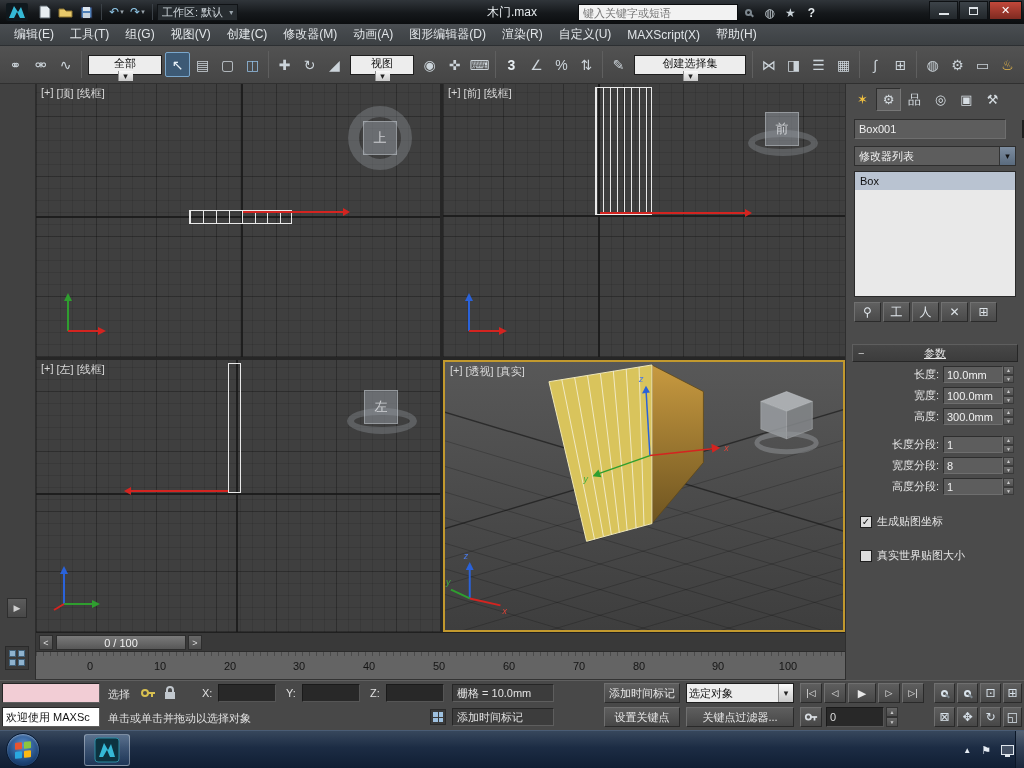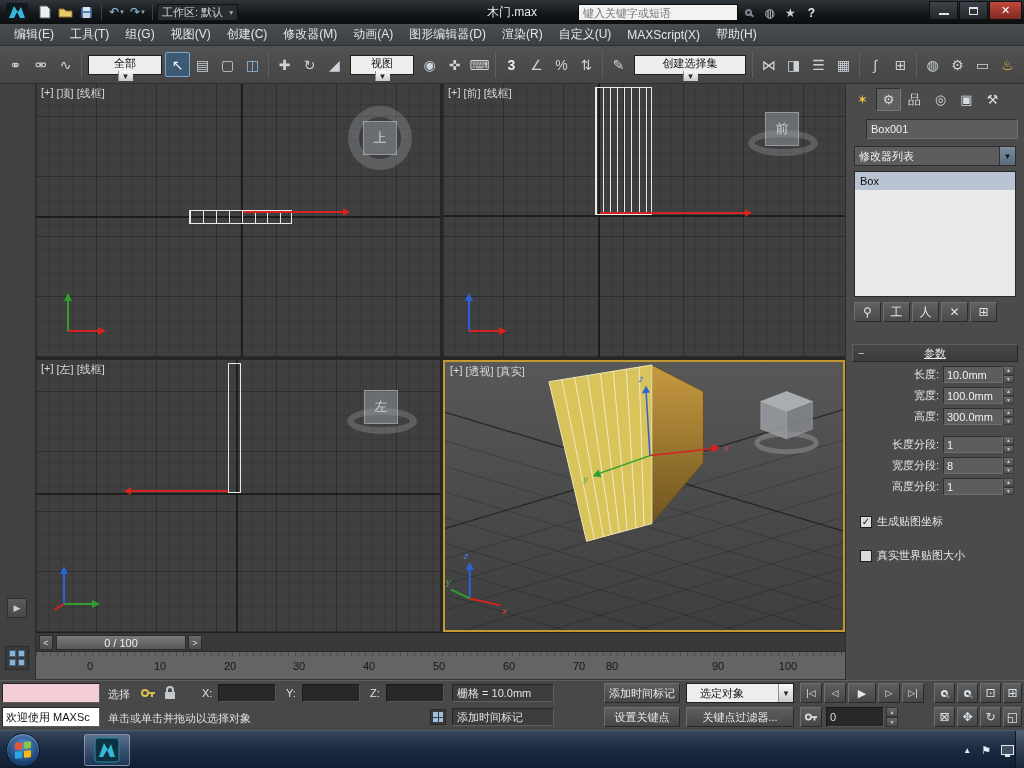--- a/index.html
+++ b/index.html
@@ -79,34 +79,34 @@
     background-image:repeating-linear-gradient(90deg, rgba(0,0,0,.25) 0 1px, transparent 1px 7px);background-size:100% 4px;background-repeat:no-repeat;background-position:0 0;background-color:#646464;}
   .tick{position:absolute;top:8px;transform:translateX(-50%);color:#161616;font-size:11px;}
 
   
   #statusbar{position:absolute;left:0;top:680px;width:1024px;height:50px;background:#484848;border-top:1px solid #5f5f5f;}
   .sunken{background:#3c3c3c;border:1px solid;border-color:#262626 #5e5e5e #5e5e5e #262626;color:#e2e2e2;}
   .sbtn{background:linear-gradient(#5e5e5e,#474747);border:1px solid;border-color:#6f6f6f #2a2a2a #2a2a2a #6f6f6f;color:#e8e8e8;display:flex;align-items:center;justify-content:center;font-size:11px;}
   .sfield{background:#282828;border:1px solid;border-color:#1a1a1a #555 #555 #1a1a1a;color:#ddd;font-size:11px;padding:0 3px;font-family:inherit;}
   .slabel{position:absolute;color:#e0e0e0;font-size:11px;}
   .wcombo{position:absolute;display:flex;align-items:center;background:#ededed;color:#111;border:1px solid #1e1e1e;}
-  .wcombo .val{flex:1;padding:0 13px;font-size:11px;}
+  .wcombo .val{flex:1;padding:0 2px;font-size:11px;}
   .wcombo .arr{width:15px;height:100%;background:linear-gradient(#fbfbfb,#c9c9c9);border-left:1px solid #8f8f8f;display:flex;align-items:center;justify-content:center;}
   .wcombo .arr::before{content:"▾";font-size:9px;color:#222;}
   .spin{display:inline-flex;flex-direction:column;width:12px;height:20px;}
   .spin span{flex:1;background:linear-gradient(#666,#4d4d4d);border:1px solid #333;color:#ccc;font-size:5px;display:flex;align-items:center;justify-content:center;}
   .navbtn{position:absolute;width:21px;height:20px;display:flex;align-items:center;justify-content:center;background:linear-gradient(#5e5e5e,#474747);border:1px solid;border-color:#6f6f6f #2a2a2a #2a2a2a #6f6f6f;color:#d8e2ea;font-size:12px;}
 
   
   #cmdpanel{position:absolute;left:845px;top:84px;width:179px;height:596px;background:#4b4b4b;border-left:1px solid #2e2e2e;padding:2px 0;}
   #paneltabs{display:flex;gap:1px;padding:2px 4px;}
   .ptab{width:25px;height:23px;display:flex;align-items:center;justify-content:center;color:#d6dde2;font-size:13px;border:1px solid transparent;}
   .ptab.active{background:#5f5f5f;border-color:#2e2e2e #777 #777 #2e2e2e;}
   .ptab.create-c{color:#f0c040;}
-  #namerow{display:flex;align-items:center;gap:16px;margin:6px 8px 0 20px;}
+  #namerow{display:flex;align-items:center;gap:16px;margin:6px 8px 0 8px;}
   #objname{flex:1;height:20px;background:#5d5d5d;border:1px solid;border-color:#2e2e2e #6e6e6e #6e6e6e #2e2e2e;color:#f0f0f0;font-size:11px;padding:0 4px;font-family:inherit;}
   #colorswatch{width:18px;height:18px;background:#ddc25e;border:1px solid #1e1e1e;}
   #modlist{display:flex;align-items:center;height:20px;margin:7px 8px 0 8px;background:#5d5d5d;border:1px solid #2e2e2e;}
   #modlist .val{flex:1;padding:0 4px;font-size:11px;color:#f0f0f0;}
   #modlist .arr{width:16px;height:100%;background:linear-gradient(#7d8da0,#5a6b7e);border-left:1px solid #333;display:flex;align-items:center;justify-content:center;}
   #modlist .arr::before{content:"▾";font-size:9px;color:#111;}
   #stackbox{height:126px;margin:5px 8px 0 8px;background:#e9e9e9;border:1px solid #2a2a2a;overflow:hidden;}
   .stackrow{height:18px;display:flex;align-items:center;padding:0 5px;font-size:11px;color:#111;background:#b9c3d1;}
   #stackbtns{display:flex;gap:2px;margin:5px 8px 0 8px;}
   .stkbtn{width:27px;height:20px;display:flex;align-items:center;justify-content:center;background:linear-gradient(#606060,#4a4a4a);border:1px solid;border-color:#707070 #2b2b2b #2b2b2b #707070;color:#dfe5ea;font-size:12px;}
@@ -422,21 +422,21 @@
 
   <div id="trackbar">
     <span class="tick" style="left:54px;">0</span>
     <span class="tick" style="left:124px;">10</span>
     <span class="tick" style="left:194px;">20</span>
     <span class="tick" style="left:263px;">30</span>
     <span class="tick" style="left:333px;">40</span>
     <span class="tick" style="left:403px;">50</span>
     <span class="tick" style="left:473px;">60</span>
     <span class="tick" style="left:543px;">70</span>
-    <span class="tick" style="left:576px;">80</span>
+    <span class="tick" style="left:603px;">80</span>
     <span class="tick" style="left:682px;">90</span>
     <span class="tick" style="left:752px;">100</span>
   </div>
 
   <div id="cmdpanel">
     <div id="paneltabs">
       <span class="ptab create-c">✶</span>
       <span class="ptab active">⚙</span>
       <span class="ptab">品</span>
       <span class="ptab">◎</span>

